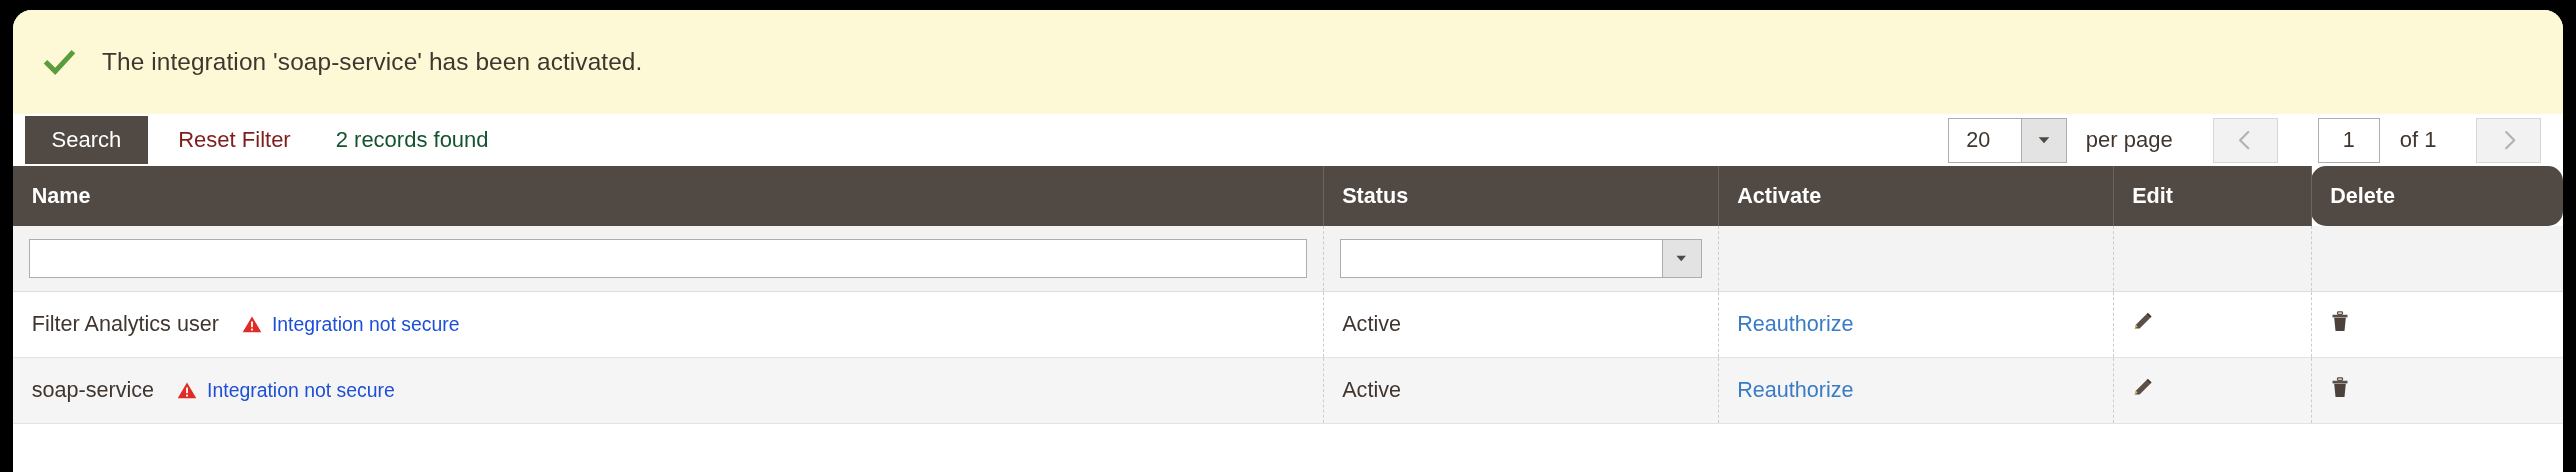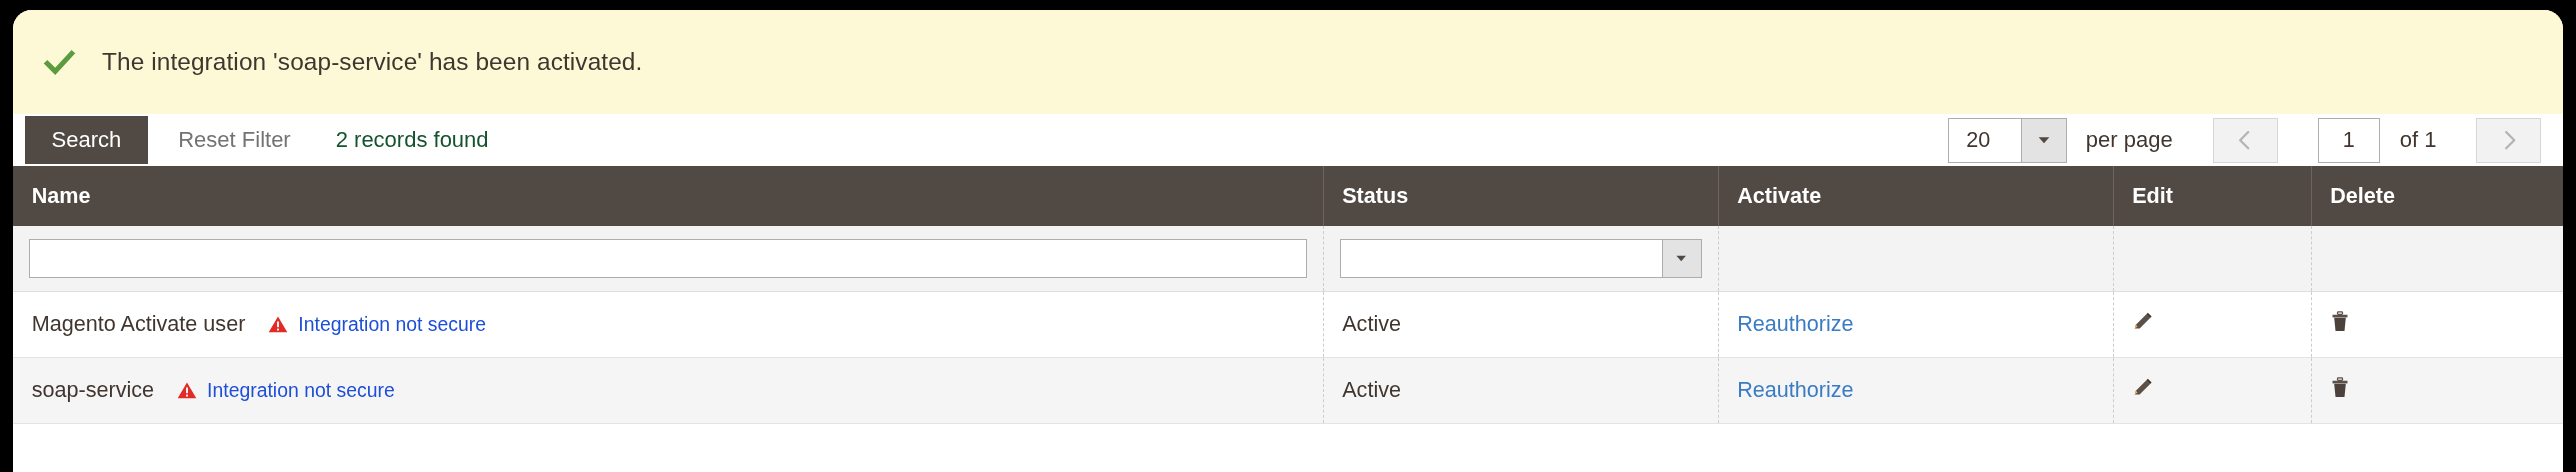--- a/index.html
+++ b/index.html
@@ -52,21 +52,21 @@
     background: #514943;
     color: #ffffff;
     border: none;
     font-family: "Liberation Sans", sans-serif;
     font-size: 22px;
     padding: 11.5px 27px;
     cursor: pointer;
     line-height: 1.15;
   }
   .reset-filter {
-    color: #737373;
+    color: #7f1d1d;
     font-size: 22px;
     margin-left: 30px;
     cursor: pointer;
     text-decoration: none;
   }
   .records-found {
     color: #14532d;
     font-size: 22px;
     margin-left: 45px;
   }
@@ -141,21 +141,21 @@
     background: #514943;
     color: #ffffff;
     font-size: 21.6px;
     font-weight: bold;
     text-align: left;
     padding: 17px 0 17px 18.7px;
     height: 56px;
     border-right: 0.7px solid #6e645c;
     vertical-align: middle;
   }
-  .grid thead th:last-child { border-right: none; }
+  .grid thead th:last-child { border-right: none; border-radius: 15px; }
 
   .filter-row td {
     background: #f3f3f3;
     padding: 13px 16px;
     border-right: 0.7px dashed #cccccc;
     border-bottom: 0.7px solid #dededd;
     height: 59px;
     vertical-align: middle;
   }
   .filter-row td:last-child { border-right: none; }
@@ -293,21 +293,21 @@
         <td></td>
         <td></td>
         <td></td>
       </tr>
     </tbody>
     <tbody class="data">
 
       <tr class="row-odd">
         <td>
           <span class="name-cell">
-            <span class="name-text">Magento Activate user</span>
+            <span class="name-text">Filter Analytics user</span>
             <span class="secure-flag">
               <svg class="tri" viewBox="0 0 28 26" width="20" height="18.7">
                 <path d="M14 2 L27 24 L1 24 Z" fill="#e02b27"></path>
                 <rect x="12.7" y="9" width="2.6" height="8" fill="#ffffff"></rect>
                 <rect x="12.7" y="19" width="2.6" height="2.6" fill="#ffffff"></rect>
               </svg>
               <span>Integration not secure</span>
             </span>
           </span>
         </td>

